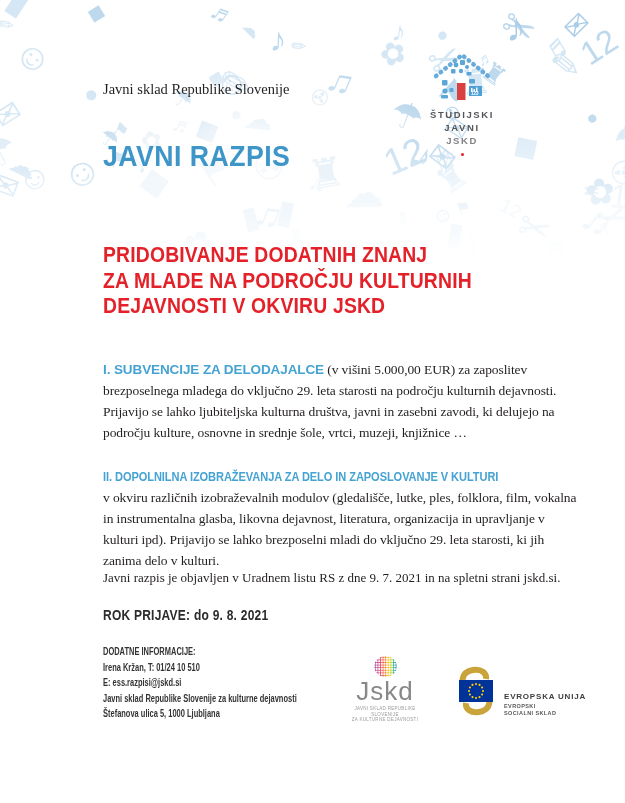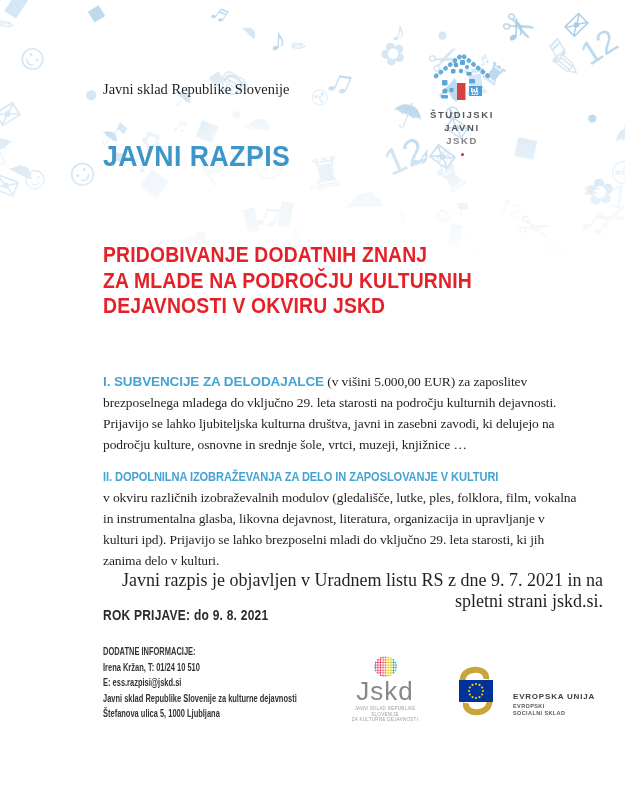--- a/index.html
+++ b/index.html
@@ -39,30 +39,30 @@
   .sc-dot{width:3px;height:3px;border-radius:50%;background:#E42128;margin:6px auto 0;}
   
   .main-title{
     position:absolute; left:103px; top:242px;
     font-size:22.5px; font-weight:bold; line-height:25.5px; letter-spacing:0.2px; color:#E42128;
     transform:scaleX(0.86); transform-origin:0 0; white-space:nowrap;
   }
   
   .section{position:absolute; left:103px; width:478px;
     font-family:"Liberation Serif", serif; font-size:13.5px; line-height:21px; color:#231F20; letter-spacing:-0.1px;}
-  .section-1{top:357px;}
+  .section-1{top:345px;}
   .section-2{top:452px;}
   .sec-head{
     font-family:"Liberation Sans", sans-serif; font-weight:bold; font-size:13.5px;
     color:#45A3D3; letter-spacing:-0.1px;
   }
   .sec-head.block{display:block; white-space:nowrap; transform:scaleX(0.82); transform-origin:0 50%;}
   .pub-note{
     position:absolute; left:103px; top:570px; width:500px;
-    font-family:"Liberation Serif", serif; font-size:18px; color:#231F20;text-align:right;
+    font-family:"Liberation Serif", serif; font-size:13px; color:#231F20;
   }
   .deadline{
     position:absolute; left:103px; top:606px;
     font-size:15px; font-weight:bold; letter-spacing:0.3px; color:#2B2B2B;
     transform:scaleX(0.8); transform-origin:0 0; white-space:nowrap;
   }
   .contact{
     position:absolute; left:103px; top:644px;
     font-size:11px; font-weight:bold; line-height:15.2px; color:#333;
     transform:scaleX(0.68); transform-origin:0 0; white-space:nowrap;
@@ -75,21 +75,21 @@
     background:linear-gradient(90deg,#7B52A1 0%,#C23A8F 14%,#E73359 28%,#F0613B 42%,#F9A11B 56%,#FFD400 66%,#8CC63F 78%,#00A79D 89%,#2E77BC 100%);
     -webkit-mask-image:radial-gradient(circle, #000 0.8px, transparent 1.05px);
     -webkit-mask-size:2.6px 2.6px;
     mask-image:radial-gradient(circle, #000 0.8px, transparent 1.05px);
     mask-size:2.6px 2.6px;
   }
   .jskd-word{font-size:26px; line-height:26px; color:#87888A; letter-spacing:1px; margin-top:1px;}
   .jskd-cap{font-size:4.5px; line-height:5.5px; color:#9B9B9D; letter-spacing:0.3px; margin-top:2px;}
   
   .eu-logo{position:absolute; left:455px; top:666px; display:flex;}
-  .eu-text{margin-left:16px; padding-top:26px;}
+  .eu-text{margin-left:7px; padding-top:26px;}
   .eu-name{font-size:8px; font-weight:bold; letter-spacing:0.8px; color:#3E3E40;}
   .eu-fund{font-size:5.5px; font-weight:bold; line-height:7px; letter-spacing:0.4px; color:#58585A; margin-top:2px;}
 </style>
 </head>
 <body>
 
 <div class="page">
 
   <div id="bg-pattern">
       <span class="bg-icon" style="left: 326.591px; top: 63.6695px; font-size: 35.5534px; transform: rotate(23deg); color: rgb(186, 215, 236);">♫</span>

